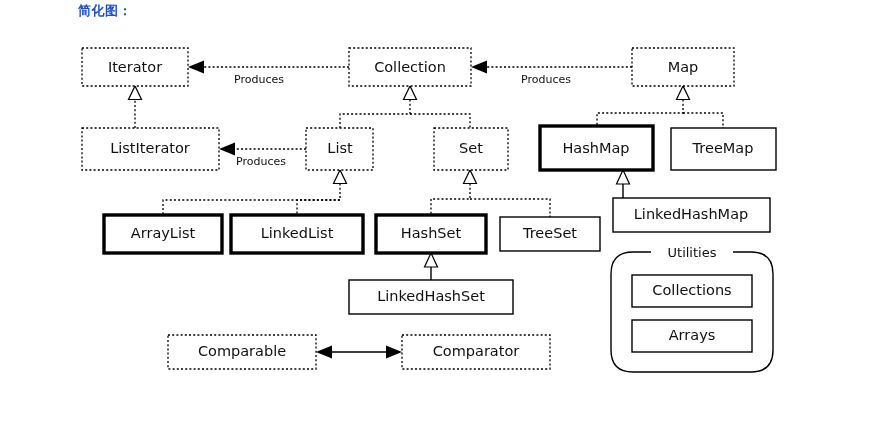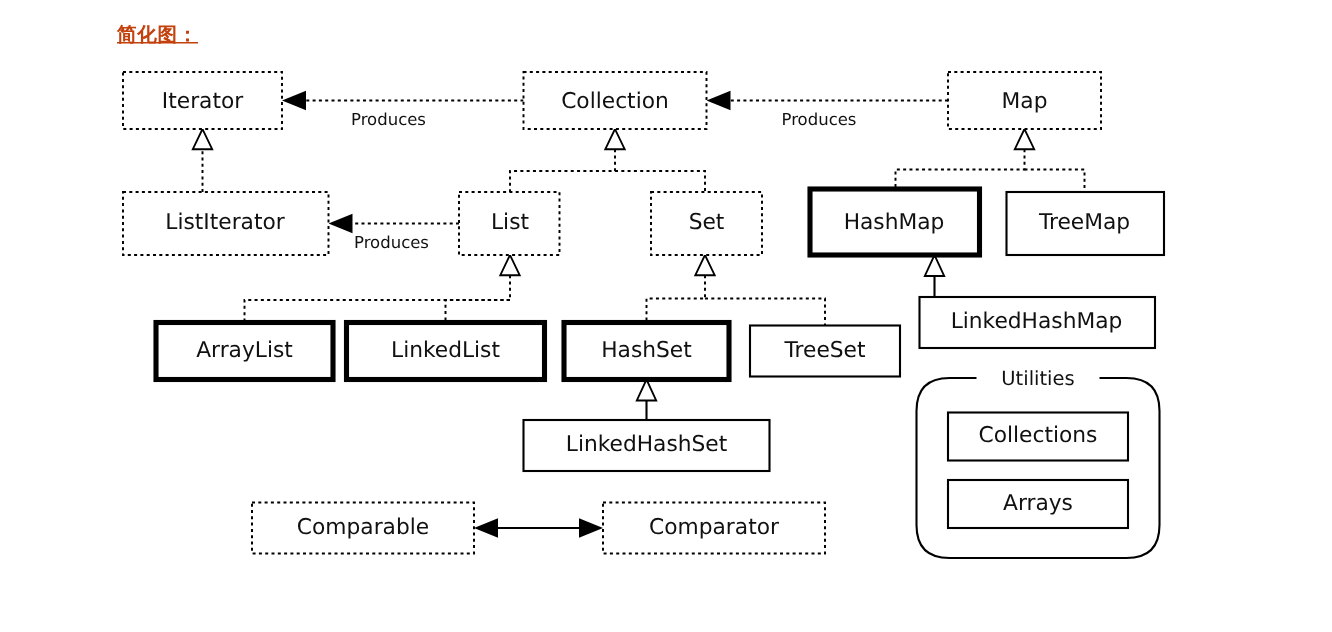--- a/index.html
+++ b/index.html
@@ -10,27 +10,26 @@
   body {
     width: 888px;
     height: 421px;
     position: relative;
     overflow: hidden;
     font-family: "DejaVu Sans", sans-serif;
   }
   #page-title {
     position: absolute;
     left: 78px;
-    top: 14px;
+    top: 2px;
     font-family: "DejaVu Sans", sans-serif;
     font-size: 13px;
     font-weight: bold;
-    color: #c2410c;
+    color: #1d4ed8;
     letter-spacing: 0.5px;
-    text-decoration: underline;
   }
   #diagram {
     position: absolute;
     left: 0;
     top: 0;
     width: 888px;
     height: 421px;
   }
   .node-label {
     font-family: "DejaVu Sans", sans-serif;

